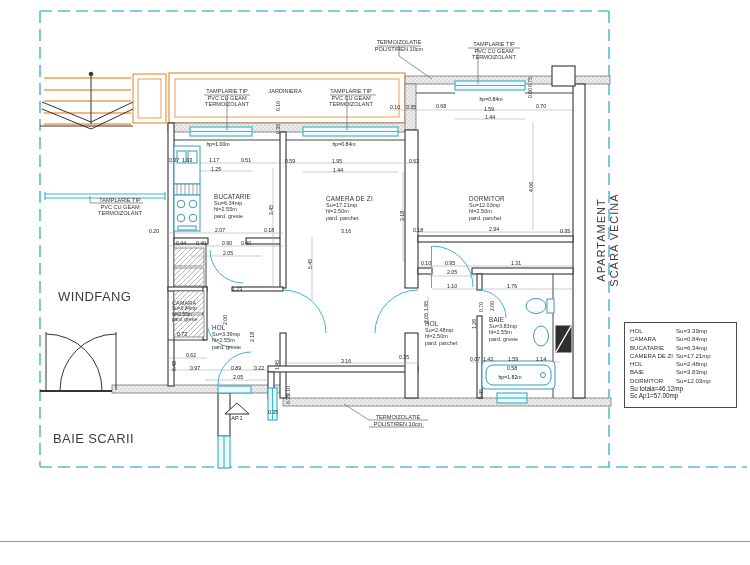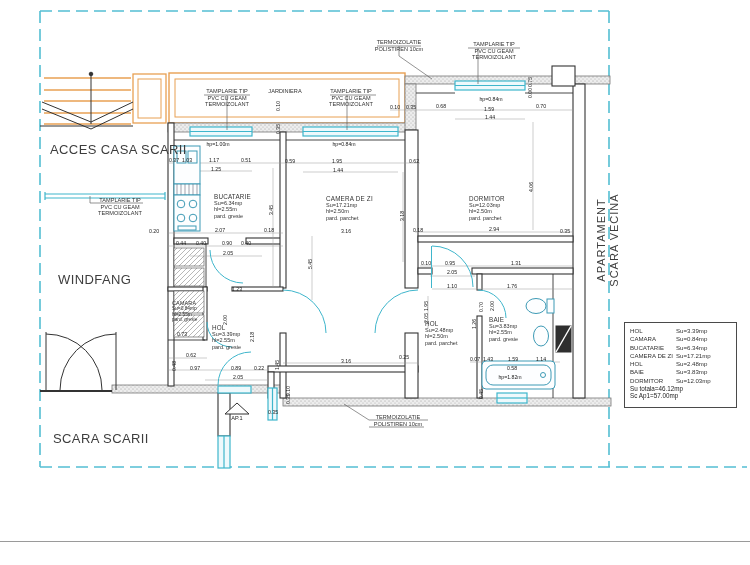--- a/index.html
+++ b/index.html
@@ -225,23 +225,22 @@
       <path d="M330,95 H376 M347,95 V130"></path>
       <path d="M90,196 V203 H143"></path>
       <path d="M369,420 H428 M369,427 H424 M369,420 L344,404"></path>
     </g>
 
     <g stroke="#333" stroke-width="1" fill="#fff">
       <polygon points="225,414 249,414 237,403"></polygon>
     </g>
   </svg>
 
-  <span class="big" style="left:50px;top:142px">ACCES CASA SCARII</span>
-  <span class="big" style="left:58px;top:272px">WINDFANG</span>
-  <span class="big" style="left:53px;top:431px">SCARA SCARII</span>
+  <span class="big" style="left:58px;top:289px">WINDFANG</span>
+  <span class="big" style="left:53px;top:431px">BAIE SCARII</span>
   <span class="dim" style="left:237px;top:419px;font-size:5.6px">AP.1</span>
 
   <div class="vertlbl">
     <div>APARTAMENT</div>
     <div>SCARA VECINA</div>
   </div>
 
   <div class="legend" id="legend">
       <div class="row">
         <span class="rn">HOL</span>

